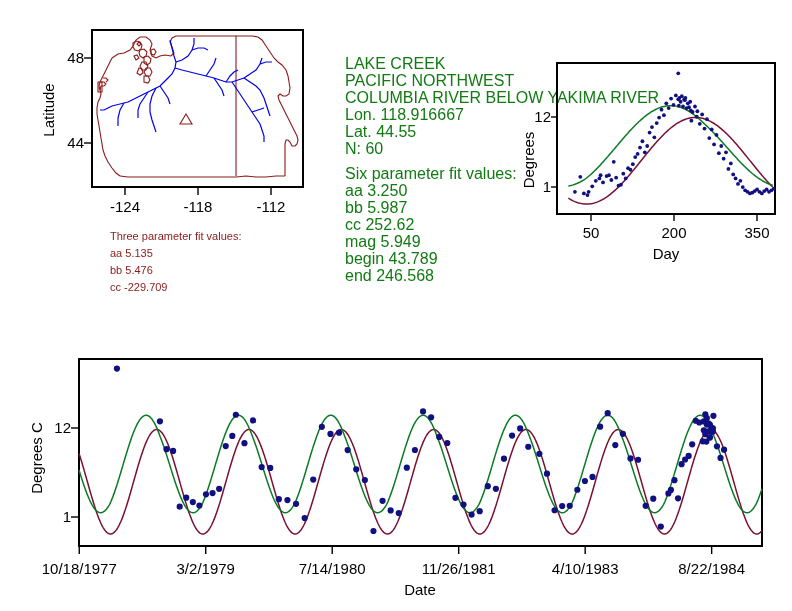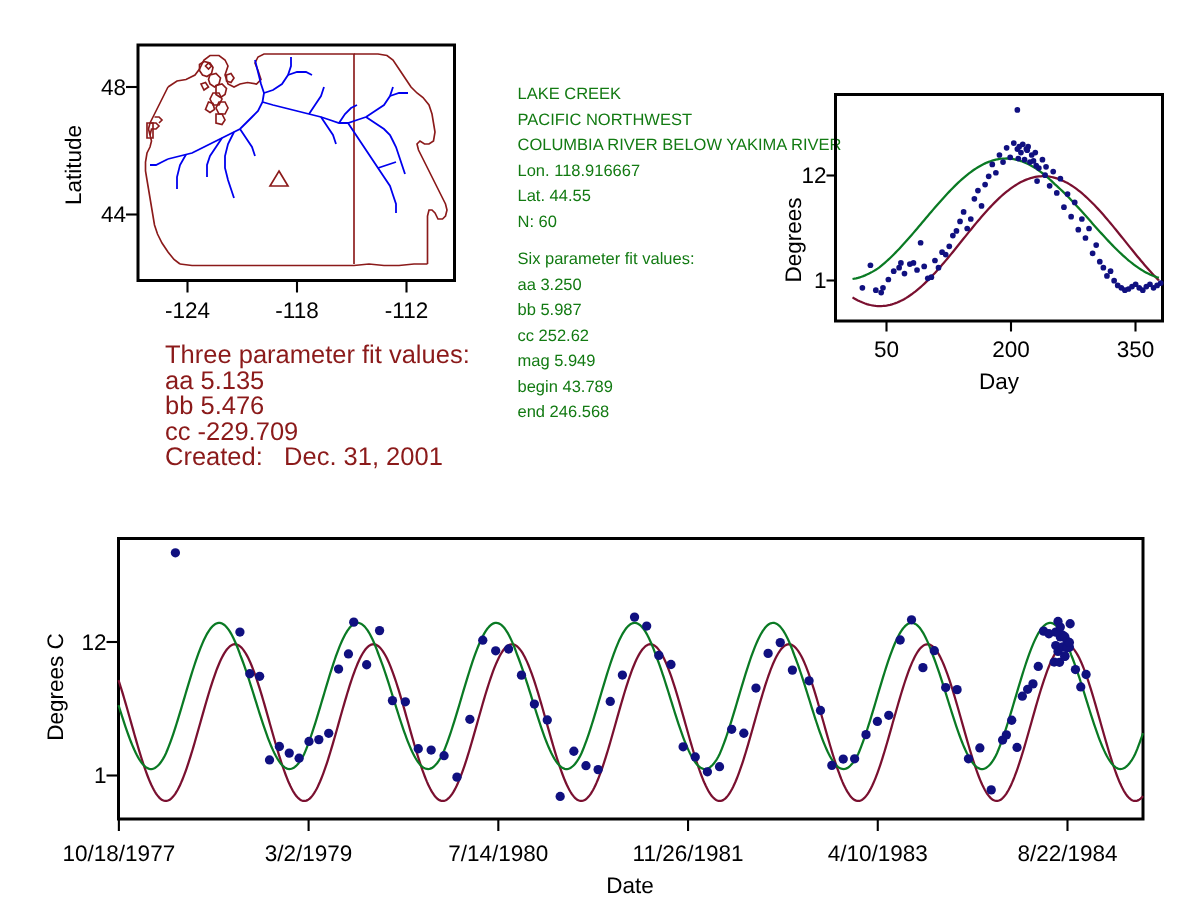--- a/index.html
+++ b/index.html
@@ -17,23 +17,23 @@
   .frame{fill:none;stroke:#000000;stroke-width:2;}
   .tickline{stroke:#000000;stroke-width:1.4;}
   .axlabel{font-size:15px;fill:#000000;}
   .axtitle{font-size:15px;fill:#000000;}
   .state{fill:none;stroke:#8b1a1a;stroke-width:1.1;}
   .river{fill:none;stroke:#0000ee;stroke-width:1.2;}
   .site-tri{fill:none;stroke:#8b1a1a;stroke-width:1.1;}
 
   
   #red-text{left:110px;top:228px;width:230px;}
-  #red-text div{color:#8b1a1a;font-size:17px;line-height:17px;white-space:pre;}
+  #red-text div{color:#8b1a1a;font-size:11px;line-height:17px;white-space:pre;}
   #green-text{left:345px;top:55px;width:215px;}
-  #green-text div{color:#127a12;font-size:11px;line-height:17px;white-space:pre;}
+  #green-text div{color:#127a12;font-size:16px;line-height:17px;white-space:pre;}
   #green-text div.spacer{height:8px;line-height:8px;}
 
   
   #season-panel{left:505px;top:40px;width:287px;height:225px;}
 
   
   #main-panel{left:0;top:330px;width:792px;height:281px;}
 
   .pt{fill:#101080;stroke:none;}
   .fit-green{fill:none;stroke:#0a7a24;stroke-width:1.5;}
@@ -139,21 +139,20 @@
   <div>mag 5.949</div>
   <div>begin 43.789</div>
   <div>end 246.568</div>
 </div>
 
 <div class="panel" id="red-text">
   <div>Three parameter fit values:</div>
   <div>aa 5.135</div>
   <div>bb 5.476</div>
   <div>cc -229.709</div>
-  <div>Created:   Dec. 31, 2001</div>
 </div>
 
 <div class="panel" id="season-panel">
   <svg id="season-svg" width="287" height="225" viewBox="0 0 287 225">
     <text class="axtitle" x="29" y="120" transform="rotate(-90 29 120)" text-anchor="middle">Degrees</text>
 
     <text class="axlabel" x="46" y="82" text-anchor="end">12</text>
     <line class="tickline" x1="46" y1="77" x2="52" y2="77"></line>
     <text class="axlabel" x="46" y="152" text-anchor="end">1</text>
     <line class="tickline" x1="46" y1="147" x2="52" y2="147"></line>

